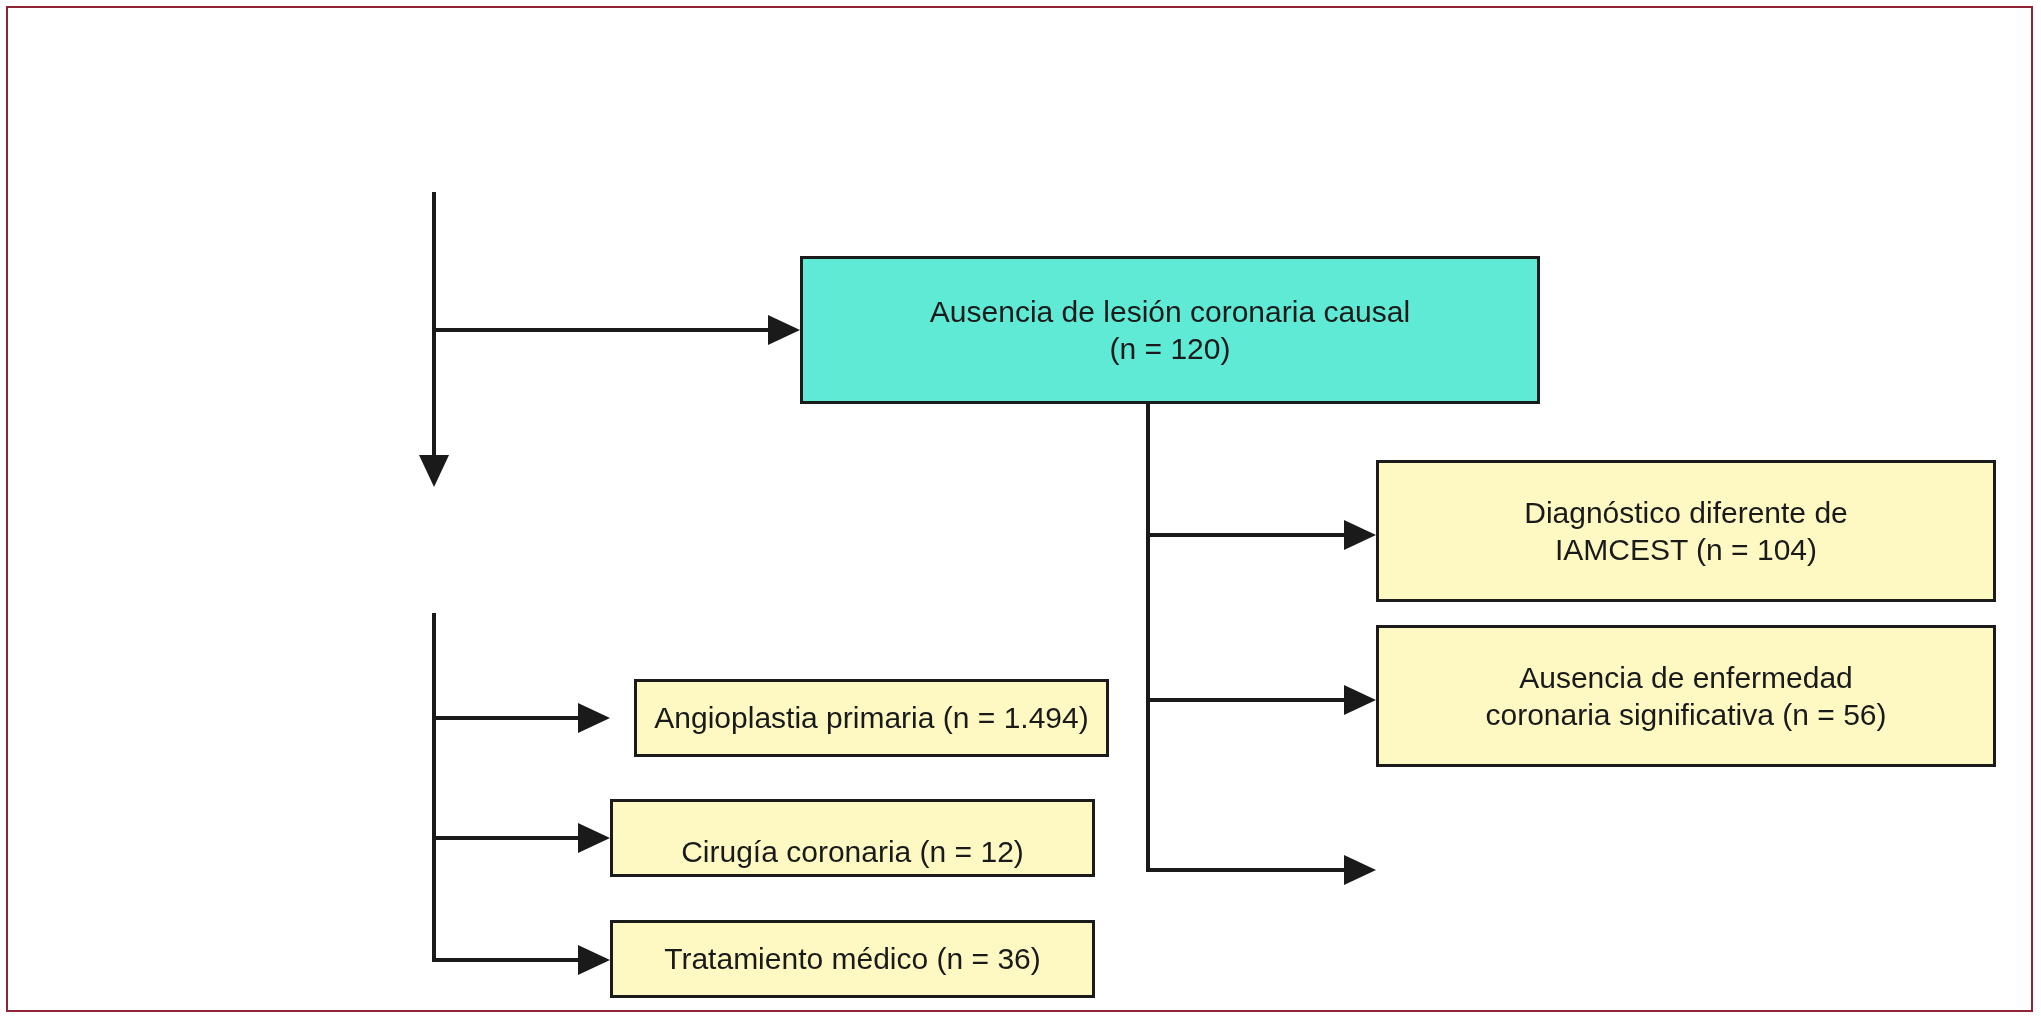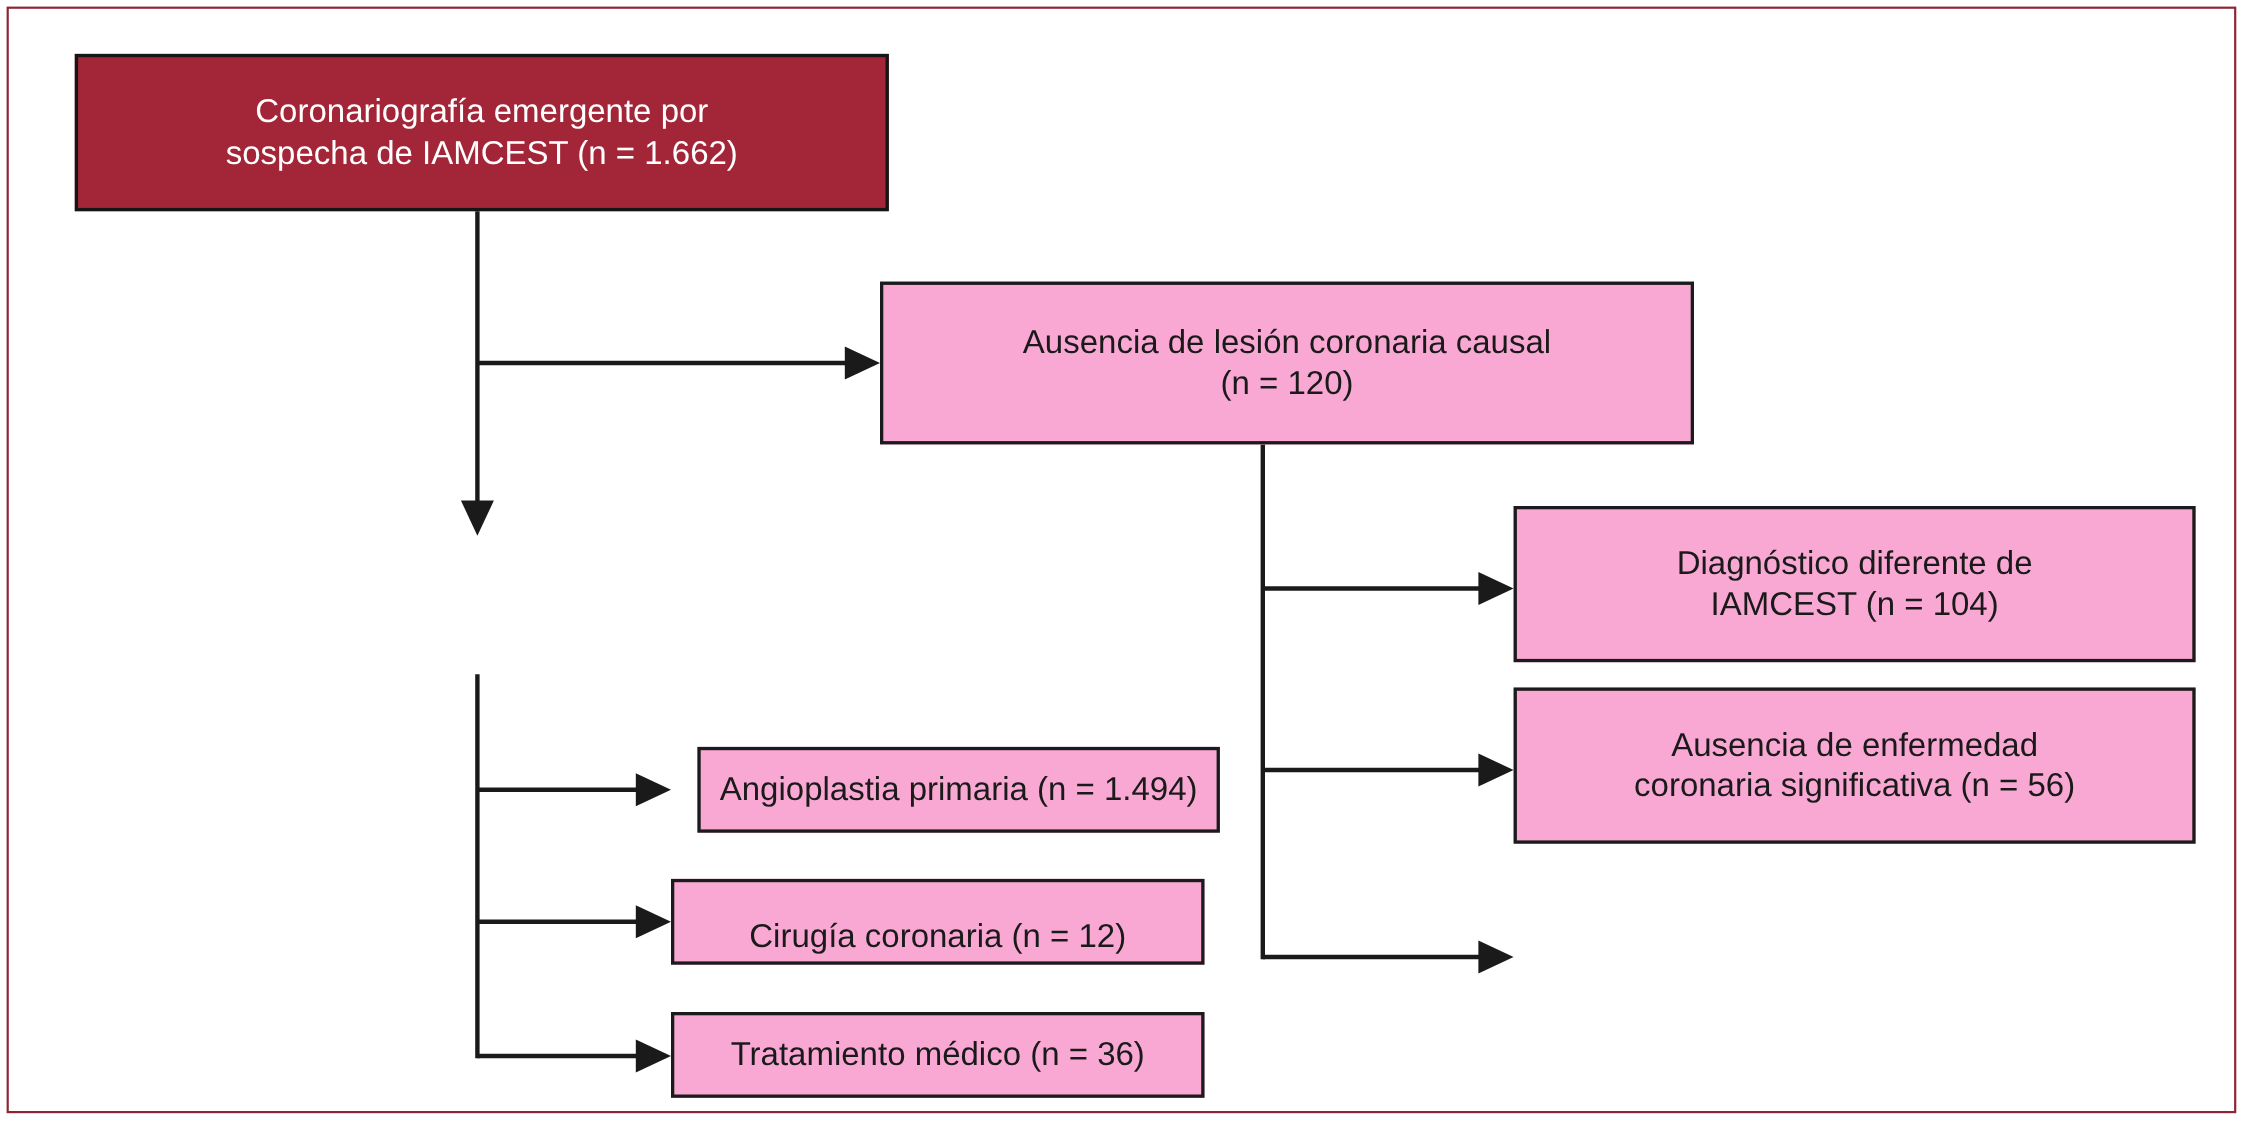--- a/index.html
+++ b/index.html
@@ -44,24 +44,24 @@
   .node .txt {
     display: block;
     white-space: pre-line;
   }
   .node.red {
     background: #a32638;
     color: #ffffff;
     border-color: #151515;
   }
   .node.orange {
-    background: #f9a8d4;
+    background: #5eead4;
   }
   .node.blue {
-    background: #f9a8d4;
+    background: #fef9c3;
   }
   svg#connectors {
     position: absolute;
     left: 0;
     top: 0;
     width: 2041px;
     height: 1020px;
     pointer-events: none;
   }
   svg#connectors line,
@@ -119,24 +119,20 @@
     <g>
       <line x1="1148" y1="700" x2="1354" y2="700"></line>
       <polygon points="1376,700 1344,685 1344,715"></polygon>
     </g>
     <g>
       <line x1="1148" y1="870" x2="1354" y2="870"></line>
       <polygon points="1376,870 1344,855 1344,885"></polygon>
     </g>
   </svg>
 
-  <div class="node red" style="left:68px; top:49px; width:740px; height:143px;">
-    <span class="txt">Coronariografía emergente por
-sospecha de IAMCEST (n = 1.662)</span>
-  </div>
 
   <div class="node orange" style="left:800px; top:256px; width:740px; height:148px;">
     <span class="txt">Ausencia de lesión coronaria causal
 (n = 120)</span>
   </div>
 
 
   <div class="node blue" style="left:634px; top:679px; width:475px; height:78px;text-align:right;">
     <span class="txt">Angioplastia primaria (n = 1.494)</span>
   </div>

